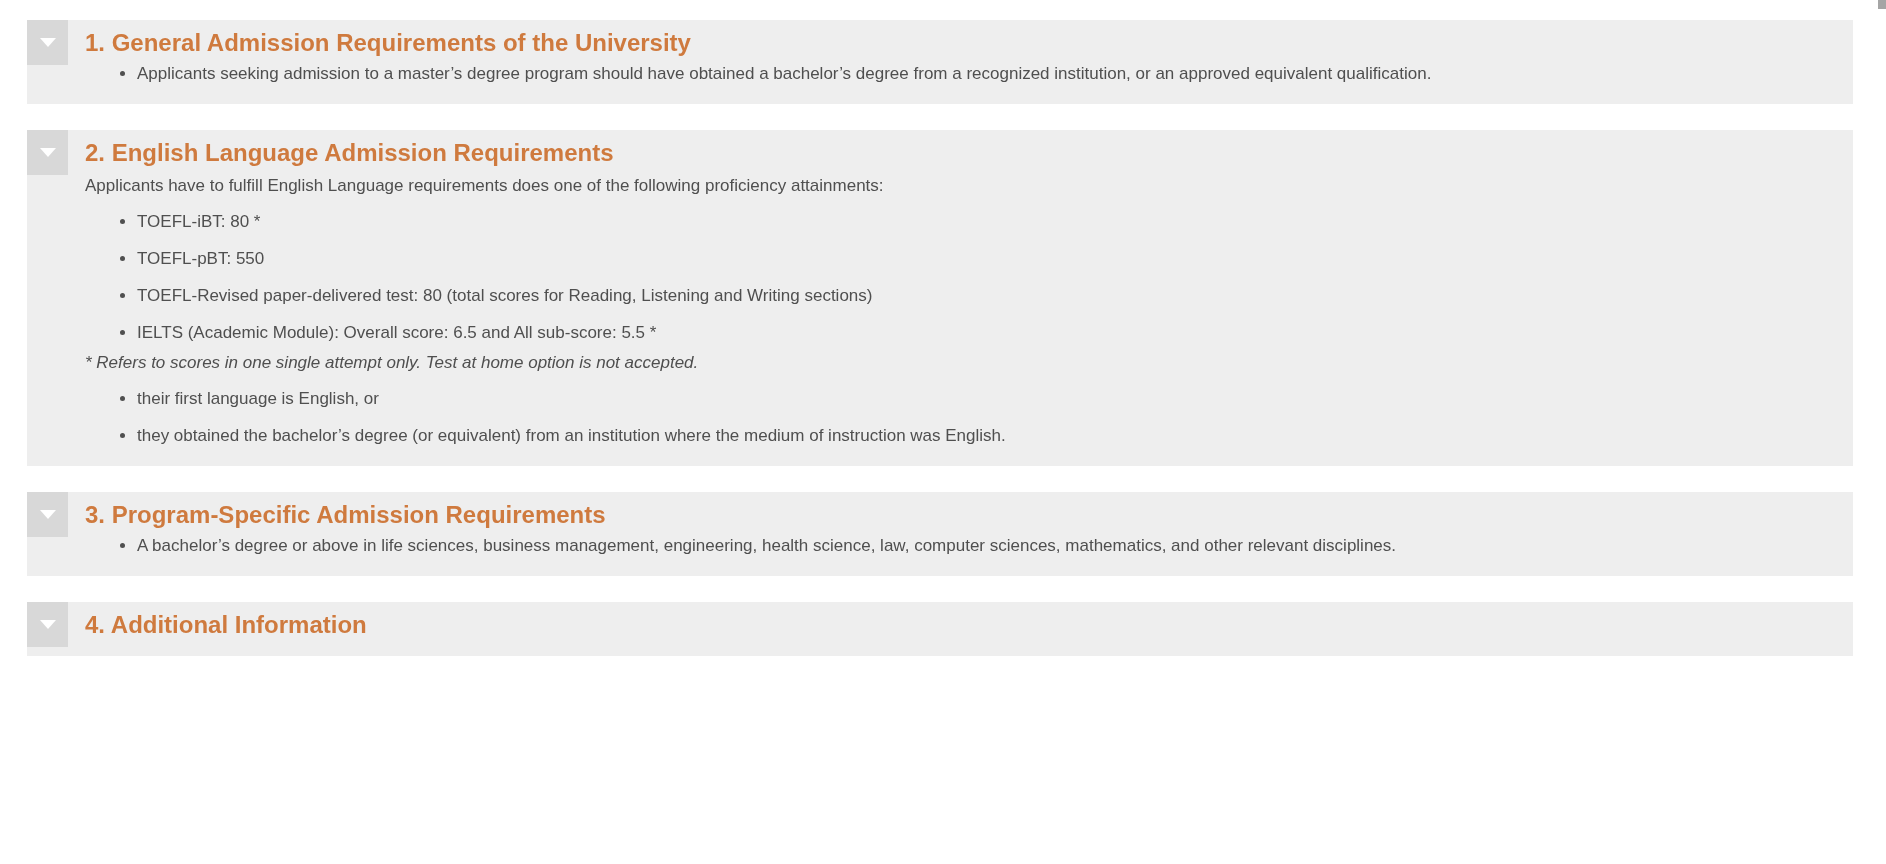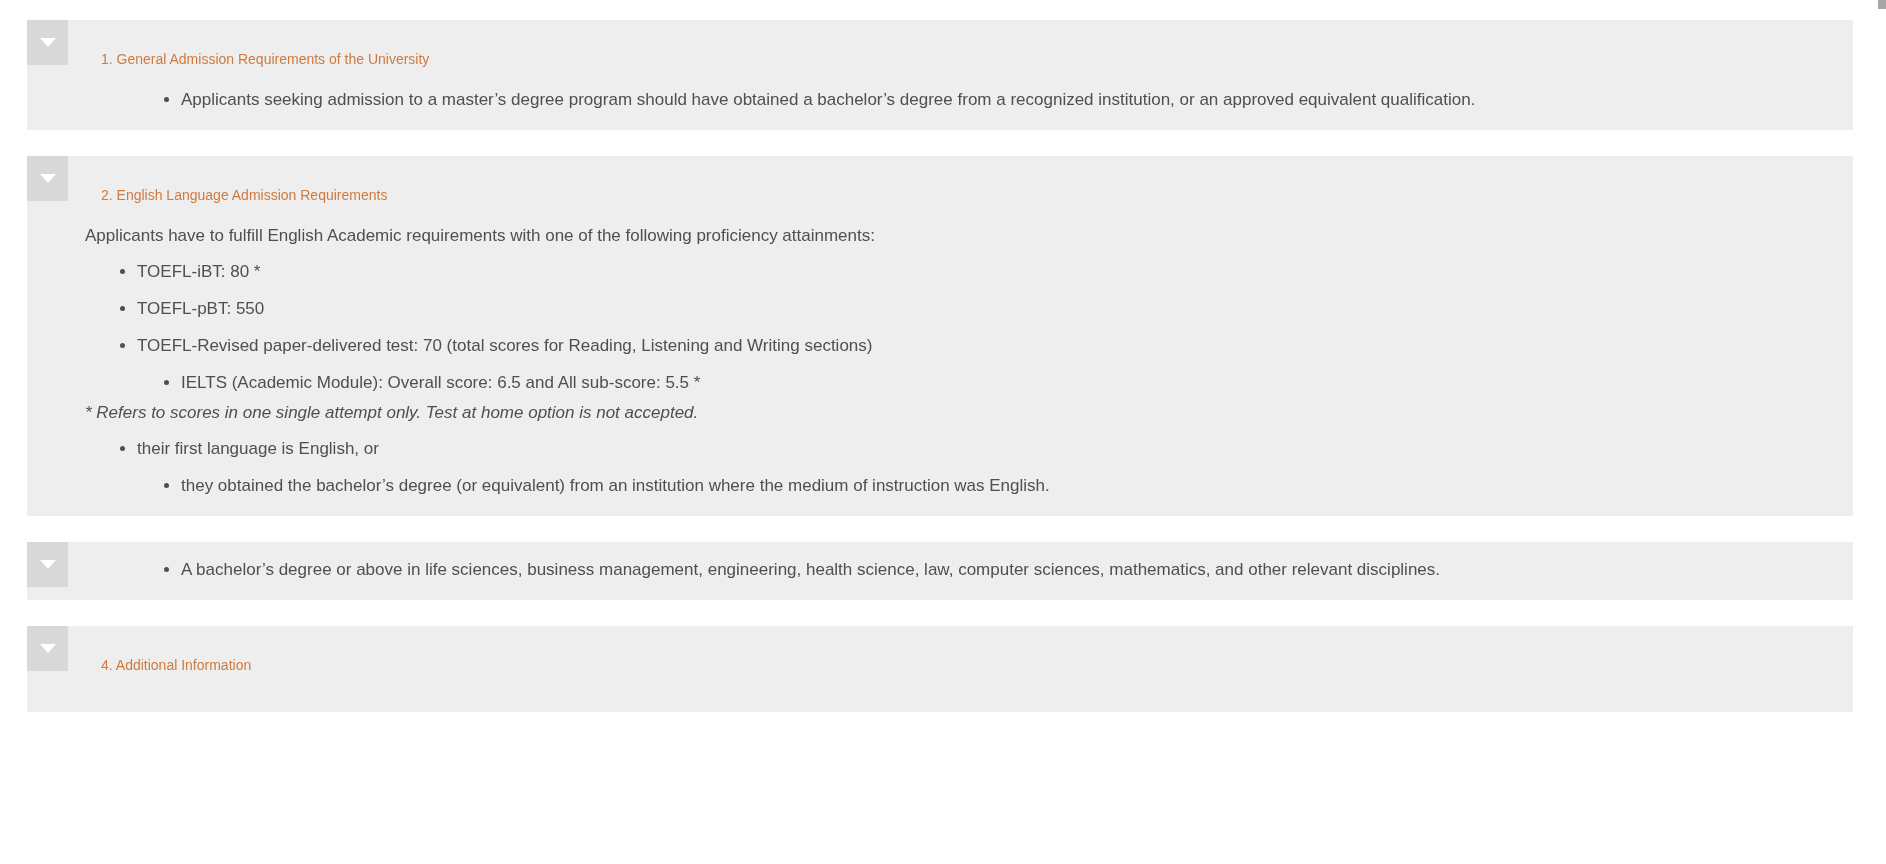--- a/index.html
+++ b/index.html
@@ -46,39 +46,39 @@
     justify-content: center;
   }
   .caret {
     width: 0; height: 0;
     border-left: 8px solid transparent;
     border-right: 8px solid transparent;
     border-top: 9px solid #ffffff;
   }
 
   .panel-title {
-    margin: 16px;
-    font-size: 14px;
+    margin: 0;
+    font-size: 24px;
     line-height: 26px;
-    font-weight: normal;
+    font-weight: bold;
     color: #cf7a3e;
   }
 
   .lead  { margin: 8px 0 0 0; }
   .note  { margin: 6px 0 0 0; font-style: italic; }
   .lead2 { margin: 42px 0 0 0; }
 
   .panel ul {
     margin: 12px 0 0 0;
     padding: 0 0 0 52px;
     list-style: disc outside;
   }
   .panel ul.tight { margin-top: 6px; }
   .panel li { margin: 0 0 13px 0; line-height: 24px; }
-  .panel li:last-child { margin-bottom: 0; margin-left: 44px; }
+  .panel li:last-child { margin-bottom: 0; }
 
   .u { }
 
   .scroll-fragment {
     position: absolute;
     top: 0;
     right: 0;
     width: 8px;
     height: 9px;
     background: #a5a5a5;
@@ -101,31 +101,31 @@
       </li>
     </ul>
   </section>
 
   <section class="panel">
     <button class="toggle">
       <span class="caret"></span>
     </button>
     <h2 class="panel-title">2. English Language Admission Requirements</h2>
 
-    <p class="lead">Applicants have to fulfill English Academic requirements with one of the following proficiency attainments:</p>
+    <p class="lead">Applicants have to fulfill English Language requirements does one of the following proficiency attainments:</p>
 
     <ul>
       <li>
         <span>TOEFL-iBT: 80 *</span>
       </li>
       <li>
         <span>TOEFL-pBT: 550</span>
       </li>
       <li>
-        <span>TOEFL-Revised paper-delivered test: 70 (total scores for Reading, Listening and Writing sections)</span>
+        <span>TOEFL-Revised paper-delivered test: 80 (total scores for Reading, Listening and Writing sections)</span>
       </li>
       <li>
         <span>IELTS (Academic Module): Overall score: 6.5 </span><span class="u">and</span><span> All sub-score: 5.5 *</span>
       </li>
     </ul>
 
     <p class="note">* Refers to scores in one single attempt only. Test at home option is not accepted.</p>
 
 
     <ul>
@@ -135,20 +135,21 @@
       <li>
         <span>they obtained the bachelor’s degree (or equivalent) from an institution where the medium of instruction was English.</span>
       </li>
     </ul>
   </section>
 
   <section class="panel">
     <button class="toggle">
       <span class="caret"></span>
     </button>
+    <h2 class="panel-title">3. Program-Specific Admission Requirements</h2>
     <ul class="tight">
       <li>
         <span>A bachelor’s degree or above in life sciences, business management, engineering, health science, law, computer sciences, mathematics, and other relevant disciplines.</span>
       </li>
     </ul>
   </section>
 
   <section class="panel">
     <button class="toggle">
       <span class="caret"></span>

